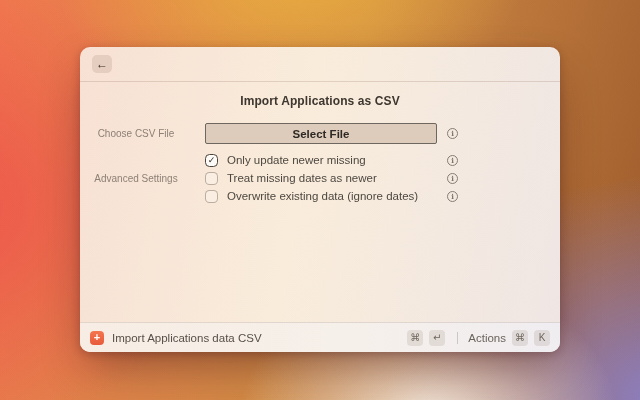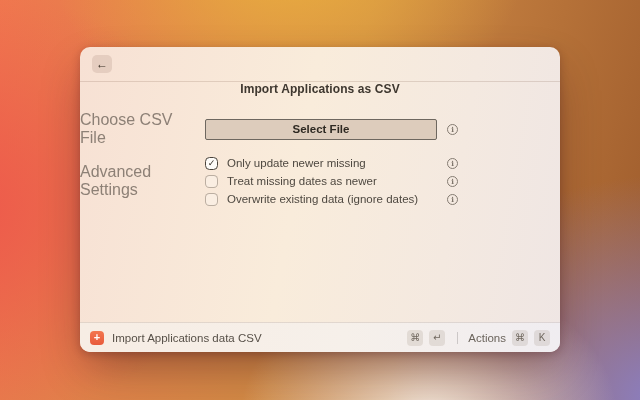--- a/index.html
+++ b/index.html
@@ -31,28 +31,28 @@
   }
   .back-btn {
     width:20px; height:18px; border:none; cursor:pointer;
     border-radius:5px; background:rgba(95,60,40,0.12);
     display:flex; align-items:center; justify-content:center;
     font-size:12px; line-height:1; color:#33291f; padding:0;
     font-family:inherit;
   }
   .content { flex:1 1 auto; position:relative; }
   .title {
-    text-align:center;
+    margin-top:12px; text-align:center;
     font-size:12px; font-weight:700; color:#3e372f; letter-spacing:0.1px;
   }
   .form { margin-top:15px; }
   .form-row { display:flex; align-items:center; }
   .form-label {
     width:112px; flex:0 0 112px; margin-right:13px;
-    text-align:left; font-size:16px; color:#8d8076;
+    text-align:center; font-size:10px; color:#8d8076;
   }
   .select-file {
     width:232px; height:21px; flex:0 0 232px;
     border:1px solid #6e675f; border-radius:2px;
     background:#ddccbc; cursor:pointer;
     font-family:inherit; font-size:11.5px; font-weight:700; color:#2e2922;
     display:flex; align-items:center; justify-content:center;
   }
   .info {
     margin-left:10px; width:11px; height:11px; flex:0 0 11px;

